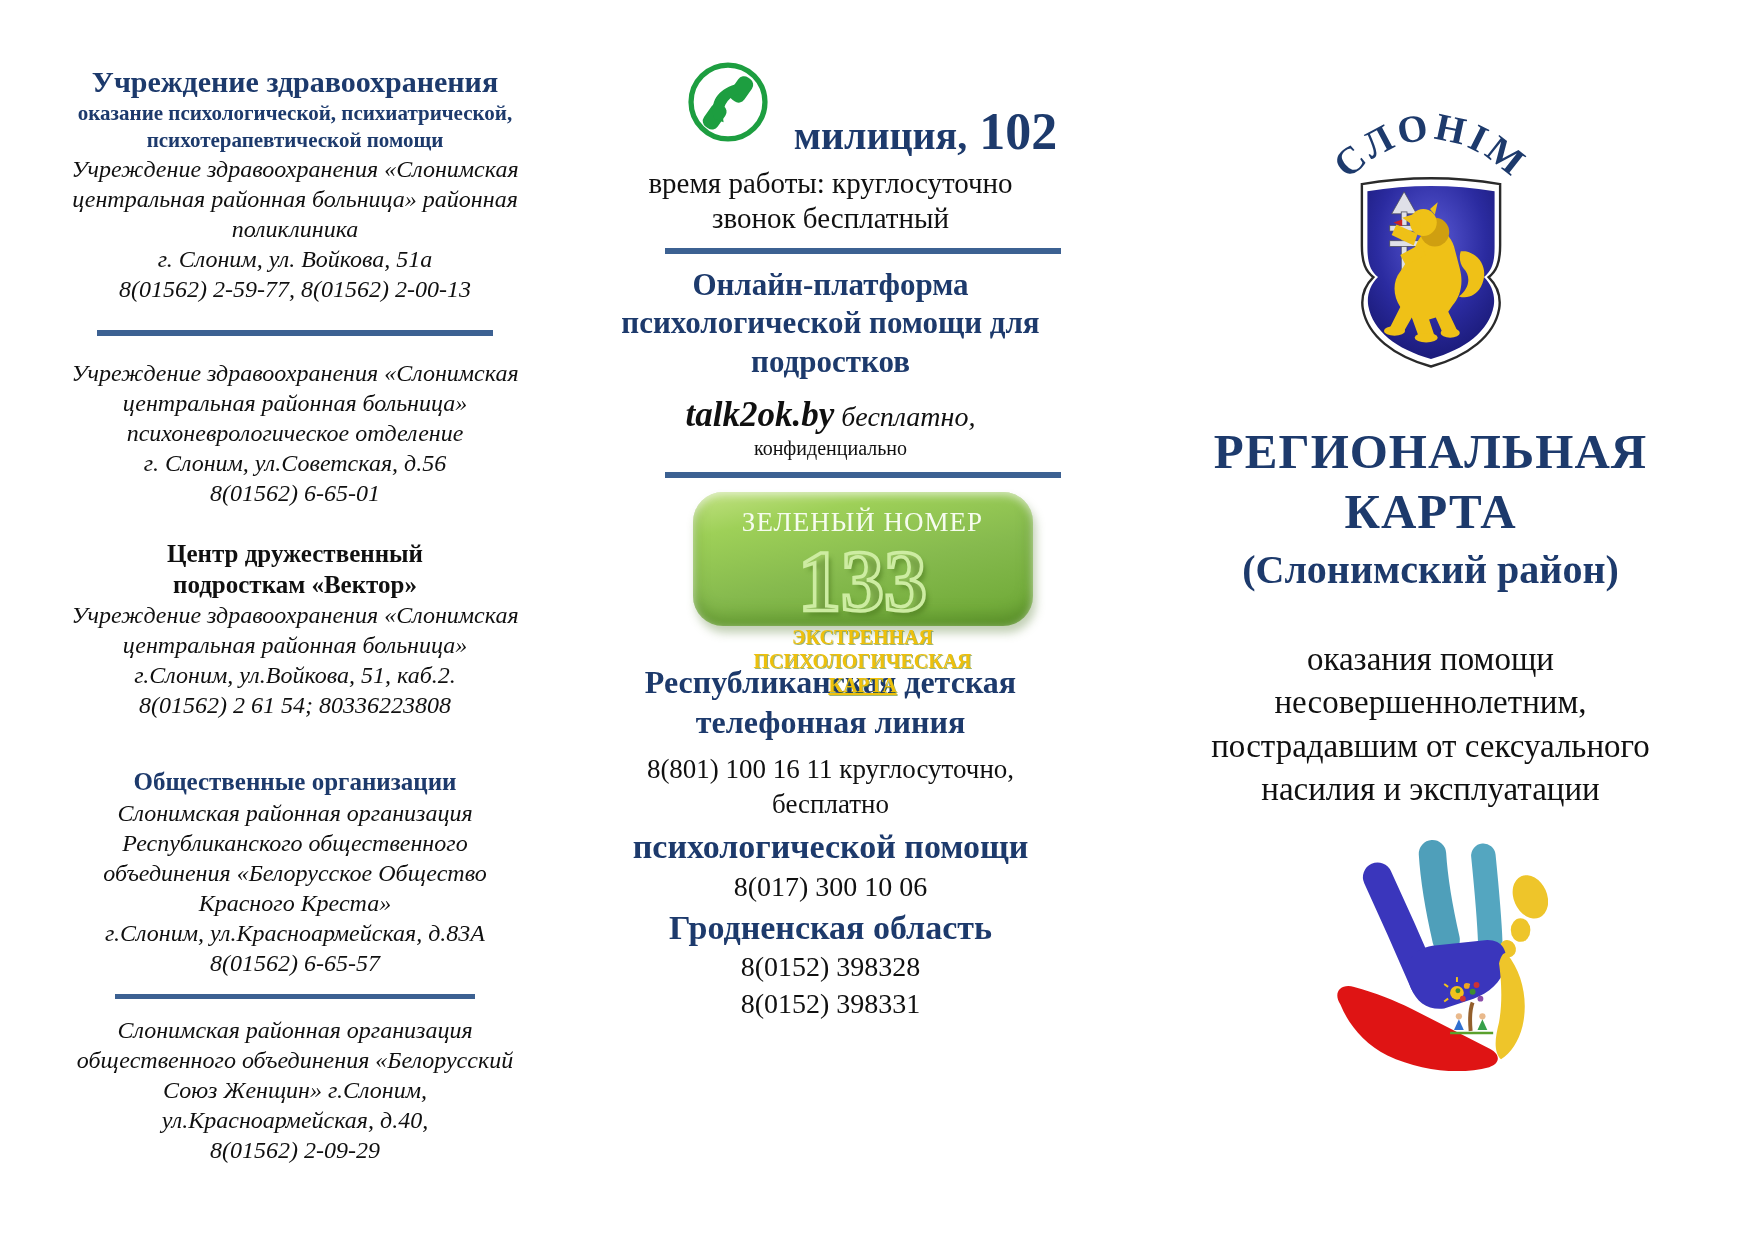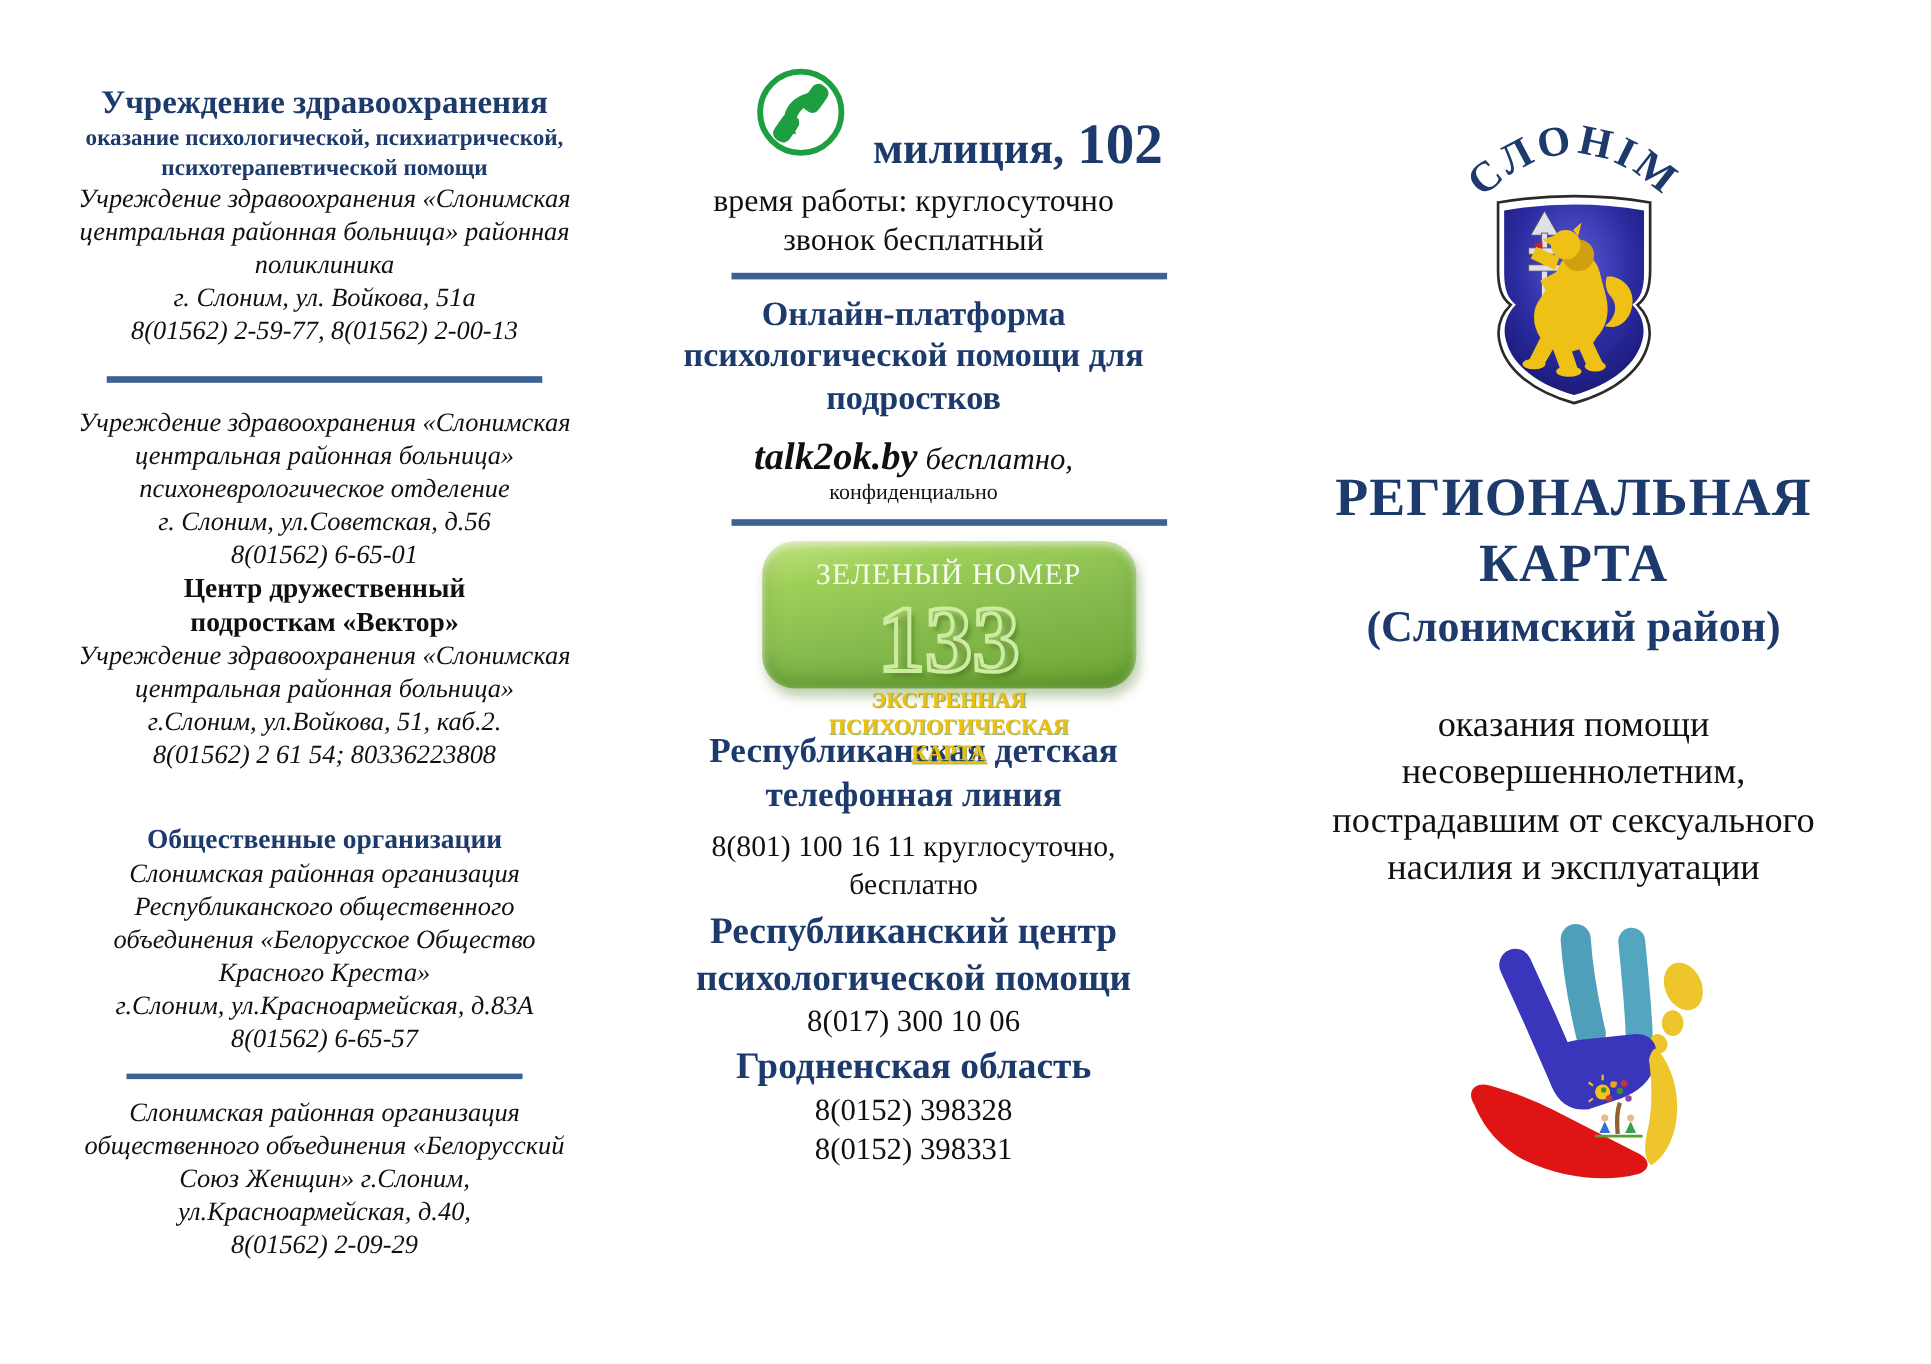--- a/index.html
+++ b/index.html
@@ -1,29 +1,29 @@
 <!DOCTYPE html>
 <html><head>
 <meta charset="utf-8">
 <style>
   html,body{margin:0;padding:0;background:#ffffff;}
   .page{position:relative;width:1755px;height:1240px;background:#ffffff;overflow:hidden;
         font-family:"Liberation Serif","DejaVu Serif",serif;color:#101010;}
   .col{position:absolute;text-align:center;}
-  .left-col{left:52px;top:76px;width:486px;}
+  .left-col{left:52px;top:64px;width:486px;}
   .mid-col{left:578px;top:58px;width:505px;}
   .right-col{left:1148px;top:90px;width:565px;}
   .navy{color:#1d3a6c;}
   .tline{white-space:nowrap;}
 
   
   .l-title{font-size:30px;font-weight:bold;line-height:1.2;}
   .l-sub{font-size:21px;font-weight:bold;line-height:1.28;}
   .body24{font-size:24px;line-height:1.25;font-style:italic;}
-  .l-sec3-title{font-size:25px;font-weight:bold;line-height:1.25;}
+  .l-sec3-title{font-size:25px;font-weight:bold;line-height:1.25;margin-top:30px;}
   .l-sec4-title{font-size:25px;font-weight:bold;line-height:1.25;margin-top:46px;}
   .divider{width:396px;height:6px;background:#3c6192;margin:26px auto 22px;}
   .divider.thin{width:360px;height:5px;margin:16px auto 16px;}
 
   
   .police-row{display:flex;justify-content:center;align-items:flex-end;gap:22px;transform:translateX(40px);}
   .phone-svg{width:88px;height:88px;margin-bottom:12px;flex:0 0 auto;}
   .police-title{font-size:40px;font-weight:bold;line-height:1;}
   .police-num{font-size:52px;font-weight:bold;margin-left:12px;line-height:1;}
   .mid-black{font-size:29px;line-height:1.2;margin-top:8px;}
@@ -162,21 +162,20 @@
     <div class="child-title navy">
         <div class="tline">Республиканская детская</div>
         <div class="tline">телефонная линия</div>
       </div>
     <div class="black27">
         <div class="tline">8(801) 100 16 11 круглосуточно,</div>
         <div class="tline">бесплатно</div>
       </div>
 
     <div class="center-title navy">
-        <div class="tline">Республиканский центр</div>
         <div class="tline">психологической помощи</div>
       </div>
     <div class="phone28">8(017) 300 10 06</div>
 
     <div class="region-title navy">Гродненская область</div>
     <div class="phone28">
         <div class="tline">8(0152) 398328</div>
         <div class="tline">8(0152) 398331</div>
       </div>
   </div>

